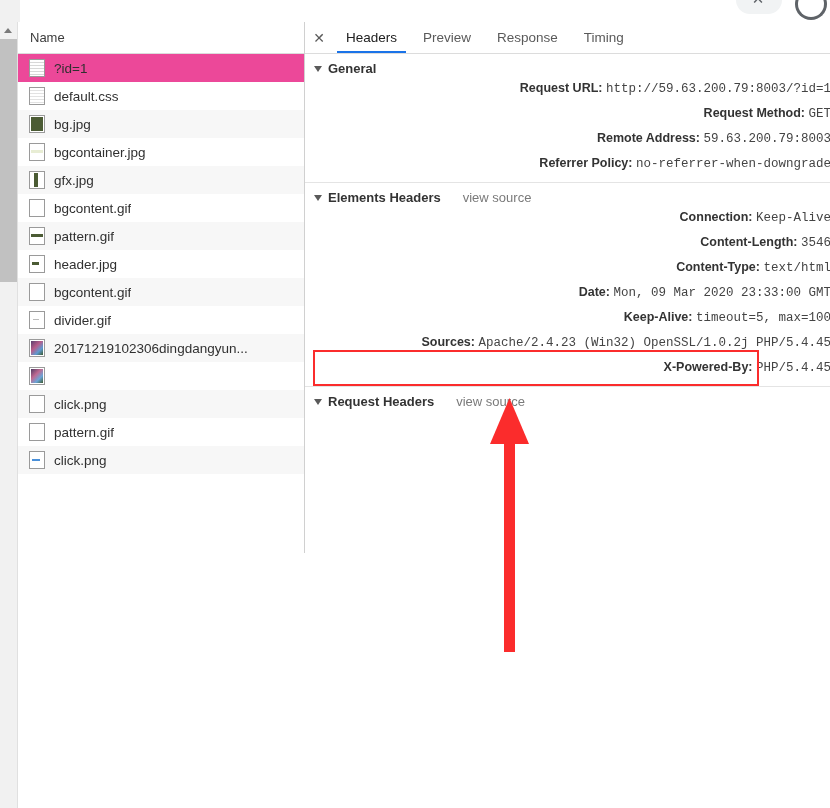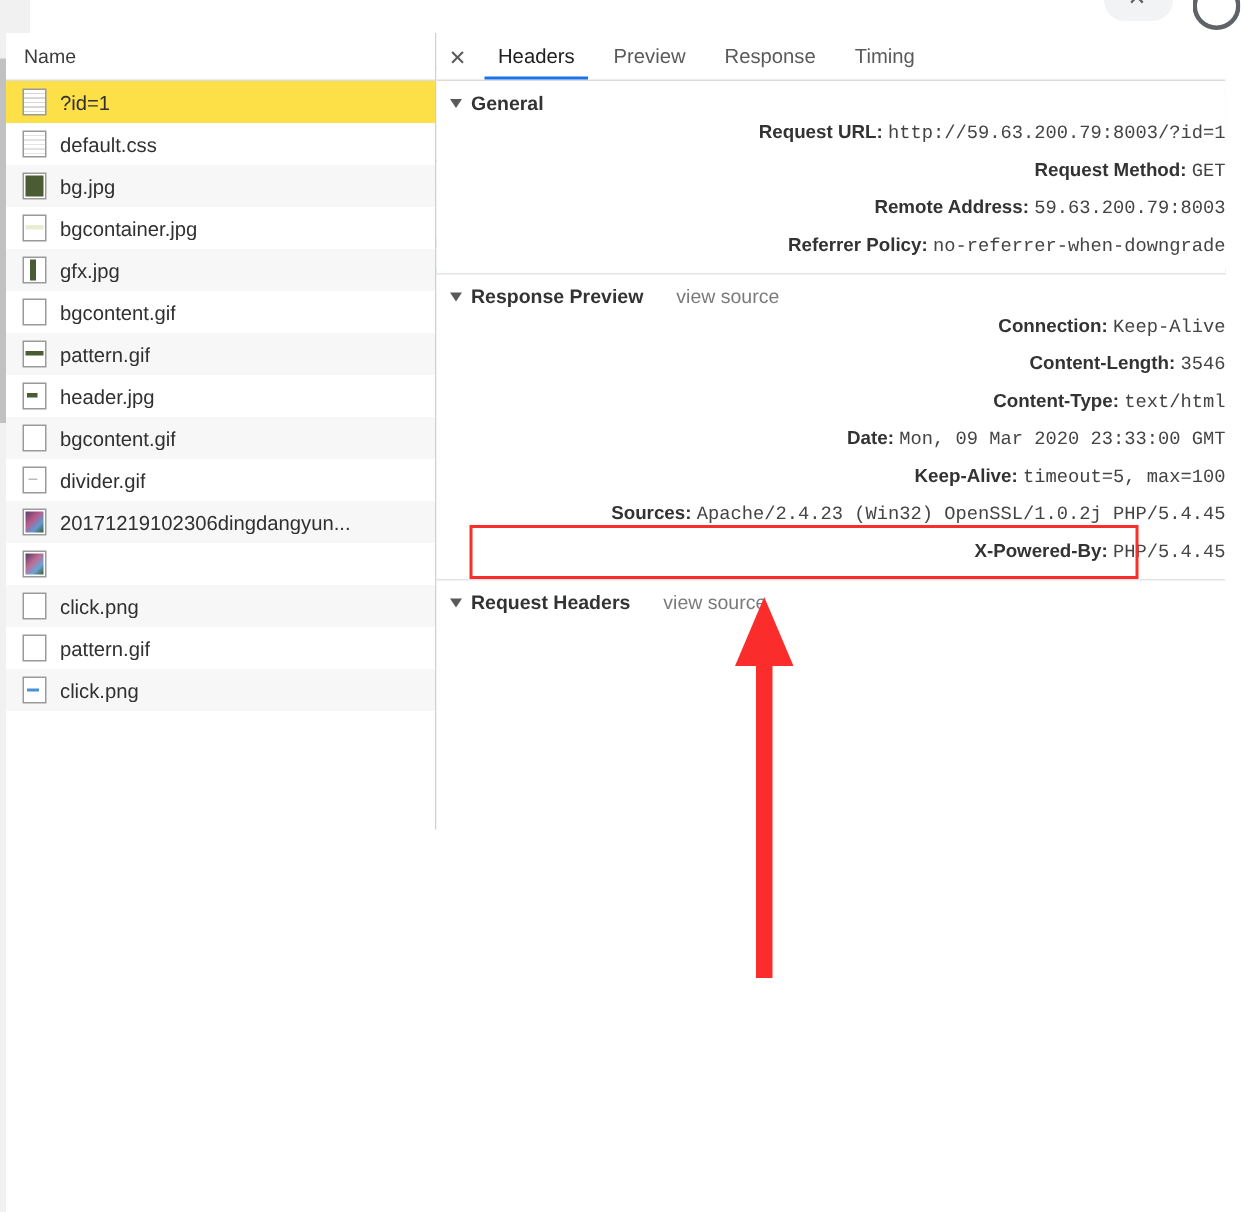--- a/index.html
+++ b/index.html
@@ -20,21 +20,21 @@
   .close-x{position:absolute;left:750px;top:-9px;width:16px;height:16px;color:#5f6368;font-size:15px;line-height:16px;text-align:center;}
   .circ{position:absolute;left:795px;top:-12px;width:26px;height:26px;border:3px solid #5f6368;border-radius:50%;border-top-color:transparent;}
 
   
   .page-scroll{position:absolute;left:0;top:22px;width:17px;height:786px;background:#f1f1f1;border-right:1px solid #e0e0e0;}
   .ps-arrow{position:absolute;left:0;top:0;width:17px;height:17px;}
   .ps-arrow::after{content:"";position:absolute;left:4px;top:6px;border-left:4.5px solid transparent;border-right:4.5px solid transparent;border-bottom:5px solid #7a7a7a;}
   .ps-thumb{position:absolute;left:0;top:17px;width:17px;height:243px;background:#c1c1c1;}
 
   
-  .devtools{position:absolute;left:4px;top:22px;width:813px;height:786px;background:#ffffff;}
+  .devtools{position:absolute;left:18px;top:22px;width:813px;height:786px;background:#ffffff;}
 
   
   .tabbar{position:relative;height:38px;border-bottom:1px solid #cdcdcd;background:#f3f3f3;}
   .tb-icon{position:absolute;top:8px;width:22px;height:22px;cursor:pointer;}
   .ico-inspect{left:11px;}
   .ico-device{left:45px;}
   .tb-sep{position:absolute;top:10px;width:1px;height:18px;background:#c8c8c8;}
   .tabs{position:absolute;left:92px;top:0;height:38px;display:flex;align-items:center;}
   .tab{position:relative;height:38px;display:flex;align-items:center;padding:0 14px;font-size:13.5px;color:#5a5a5a;cursor:pointer;white-space:nowrap;}
   .tab.active{color:#202020;}
@@ -77,21 +77,21 @@
   .bar{position:absolute;top:27px;height:4px;}
   .bar-start{position:absolute;left:5px;top:26px;width:6px;height:6px;background:#a9c6e0;}
   .mk{position:absolute;background:#4aa3f0;}
 
   
   .lower{position:absolute;left:0;top:0;width:813px;}
   .reqlist{position:absolute;left:0;top:0;width:286px;height:531px;background:#ffffff;border-right:1px solid #d0d0d0;overflow:hidden;}
   .lh{height:31px;border-bottom:1px solid #dcdcdc;background:#ffffff;display:flex;align-items:center;padding-left:12px;font-size:13px;color:#3c3c3c;}
   .row{position:relative;height:28px;display:flex;align-items:center;padding-left:11px;font-size:13.5px;color:#303030;cursor:pointer;white-space:nowrap;overflow:hidden;}
   .row.alt{background:#f7f7f7;}
-  .row.sel{background:#fde047;}
+  .row.sel{background:#ec4899;}
   .thumb{width:14px;height:16px;margin-right:9px;flex:none;border:1px solid #9a9a9a;background:#ffffff;position:relative;overflow:hidden;}
   .rname{overflow:hidden;text-overflow:ellipsis;}
 
   
   .detail{position:absolute;left:287px;top:0;width:526px;height:531px;background:#ffffff;overflow:hidden;}
   .dtabs{position:relative;height:31px;border-bottom:1px solid #dcdcdc;display:flex;align-items:center;background:#ffffff;}
   .dclose{width:28px;text-align:center;font-size:14px;color:#5a5a5a;cursor:pointer;}
   .dtab{position:relative;height:31px;display:flex;align-items:center;padding:0 13px;font-size:13.5px;color:#5a5a5a;cursor:pointer;}
   .dtab.active{color:#202020;}
   .dtab.active::after{content:"";position:absolute;left:4px;right:4px;bottom:0;height:2px;background:#1a73e8;}
@@ -380,21 +380,21 @@
           </div>
           <div class="hrow">
             <span class="hk">Referrer Policy:</span>
             <span class="hv">no-referrer-when-downgrade</span>
           </div>
         </div>
 
         <div class="sect">
           <div class="sect-hd">
             <span class="tri"></span>
-            <span>Response Preview</span>
+            <span>Elements Headers</span>
             <span class="vsrc">view source</span>
           </div>
           <div class="hrow">
             <span class="hk">Connection:</span>
             <span class="hv">Keep-Alive</span>
           </div>
           <div class="hrow">
             <span class="hk">Content-Length:</span>
             <span class="hv">3546</span>
           </div>

